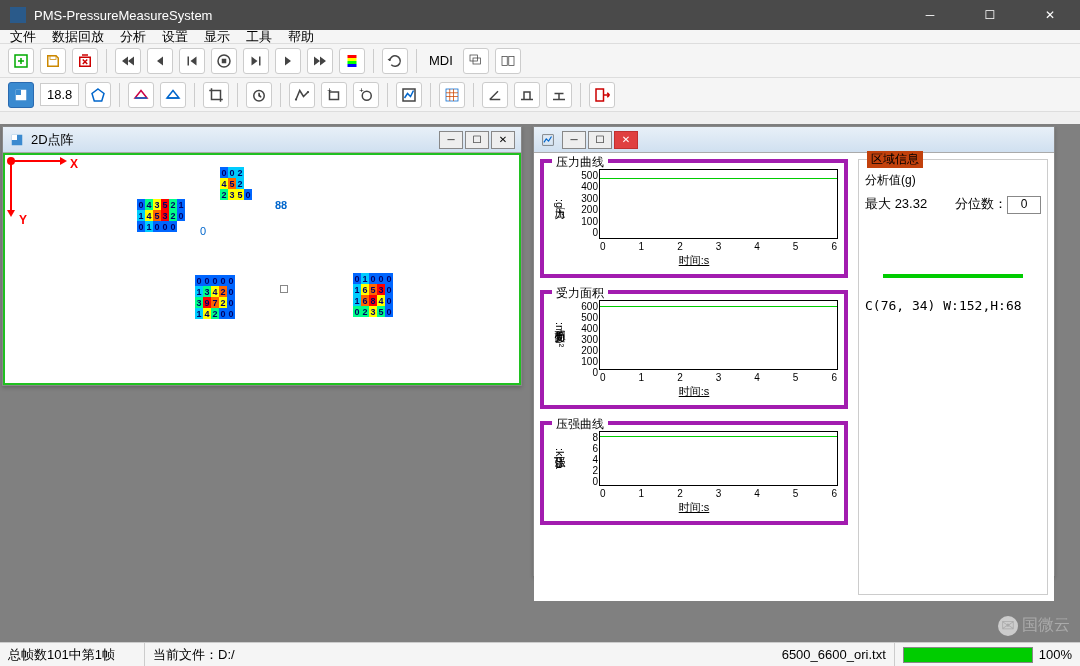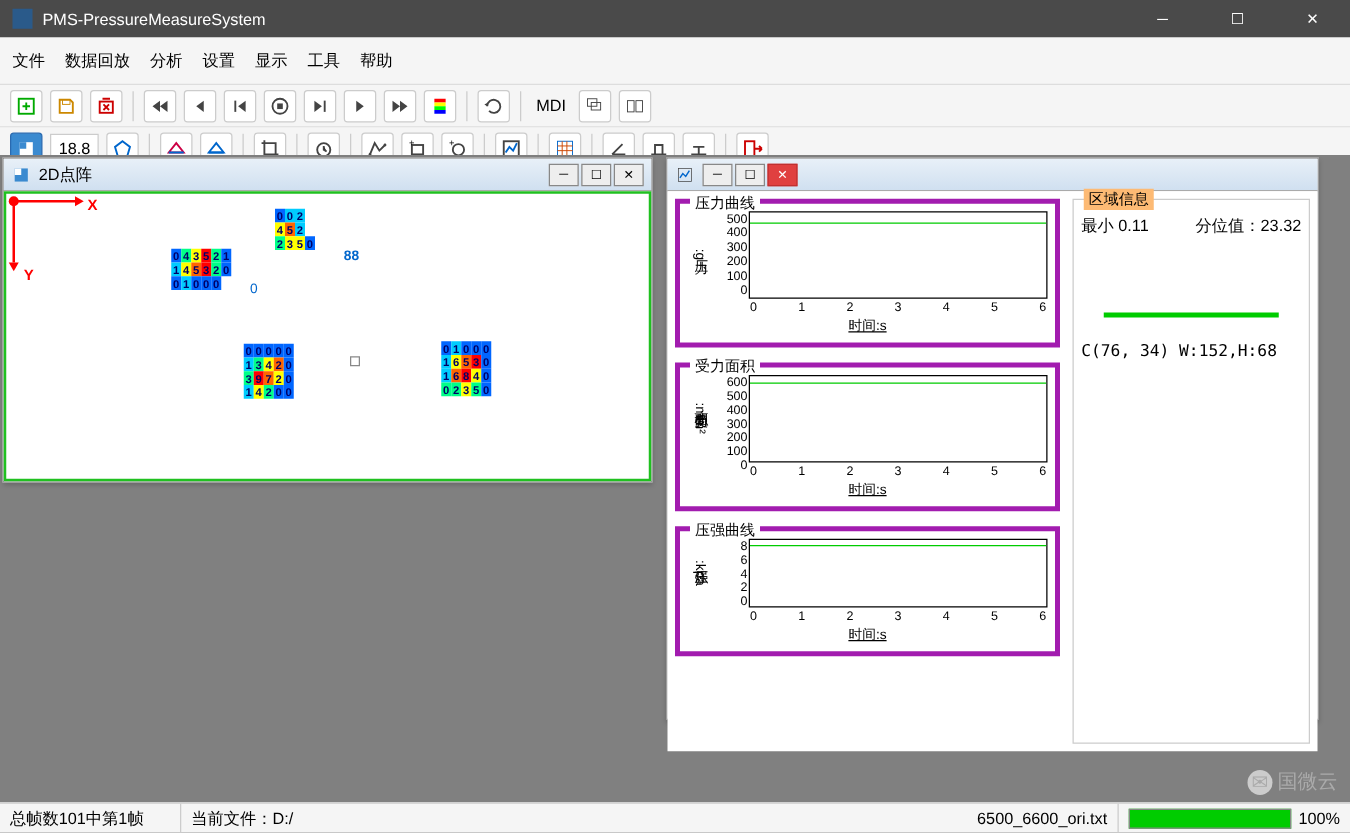--- a/index.html
+++ b/index.html
@@ -6,21 +6,21 @@
 body { width: 1080px; height: 666px; background: #f0f0f0; overflow: hidden; position: relative; font-size: 12px; }
 
 
 .titlebar { height: 30px; background: #4a4a4a; color: #fff; display: flex; align-items: center; padding: 0 10px; }
 .titlebar .app-icon { width: 16px; height: 16px; background: #2a5a8a; margin-right: 8px; }
 .titlebar .title { flex: 1; font-size: 13px; }
 .titlebar .win-controls { display: flex; gap: 20px; }
 .titlebar .win-btn { width: 40px; height: 30px; display: flex; align-items: center; justify-content: center; color: #fff; cursor: pointer; }
 
 
-.menubar { height: 38px; background: #f5f5f5; display: flex; align-items: center; padding: 0 10px; gap: 16px; border-bottom: 1px solid #ddd; }
+.menubar { height: 14px; background: #f5f5f5; display: flex; align-items: center; padding: 0 10px; gap: 16px; border-bottom: 1px solid #ddd; }
 .menubar span { font-size: 13px; cursor: pointer; }
 
 
 .toolbar { height: 34px; background: #f5f5f5; display: flex; align-items: center; padding: 4px 8px; gap: 6px; border-bottom: 1px solid #ddd; }
 .tbtn { width: 26px; height: 26px; border: 1px solid #ccc; border-radius: 3px; display: flex; align-items: center; justify-content: center; cursor: pointer; background: #fff; }
 .tbtn svg { width: 18px; height: 18px; }
 .tsep { width: 1px; height: 24px; background: #ccc; margin: 0 2px; }
 .tlabel { font-size: 13px; padding: 0 4px; }
 
 
@@ -51,21 +51,21 @@
 .chart-row { display:flex; align-items:center; }
 .ylabel { writing-mode: vertical-rl; font-size:11px; padding:2px; }
 .mini-chart { border:1px solid #000; flex:1; height:70px; position:relative; background:#fff; }
 .mini-chart.h60 { height:55px; }
 .chart-line { position:absolute; top:10px; left:0; right:0; height:1px; background:#0c0; }
 .xlabels { position:absolute; bottom:-14px; left:0; right:0; display:flex; justify-content:space-between; font-size:10px; }
 .ylabels { position:absolute; left:-28px; top:0; bottom:0; display:flex; flex-direction:column; justify-content:space-between; font-size:10px; text-align:right; width:26px; }
 .xtitle { text-align:center; font-size:11px; margin-top:14px;text-decoration:underline; }
 
 .info-col { width: 190px; border:1px solid #ccc; padding:6px; position:relative; }
-.info-col .group-title { position:absolute; top:-9px; left:8px; background:#fdba74; padding:0 4px;text-align:right; }
+.info-col .group-title { position:absolute; top:-9px; left:8px; background:#c2410c; padding:0 4px;text-align:right; }
 .info-col .row { display:flex; justify-content:space-between; margin:6px 0; font-size:13px; font-family: monospace; }
 .spinner { width:34px; height:18px; border:1px solid #888; display:inline-block; text-align:center; font-size:12px; }
 .green-bar { width:80%; height:4px; background:#0c0; margin:60px auto 20px; }
 
 
 .statusbar { position:absolute; bottom:0; left:0; right:0; height:24px; background:#f5f5f5; border-top:1px solid #ccc; display:flex; align-items:center; font-size:13px; }
 .statusbar .cell { padding:0 8px; border-right:1px solid #ccc; height:100%; display:flex; align-items:center; }
 .progress { width:130px; height:16px; border:1px solid #888; background:#0c0; }
 
 
@@ -522,23 +522,24 @@
                   <span>6</span>
                 </div>
             </div>
           </div>
           <div class="xtitle">时间:s</div>
         </div>
       </div>
 
       <div class="info-col">
         <div class="group-title">区域信息</div>
+        <div style="margin-top:6px">分析值(g)</div>
         <div class="row">
-          <span><span>最小</span> <span>0.11</span></span>
-          <span><span>分位值：</span><span>23.32</span></span>
+          <span><span>最大</span> <span>23.32</span></span>
+          <span><span>分位数：</span><span class="spinner">0</span></span>
         </div>
         <div class="green-bar"></div>
         <div style="font-family:monospace;font-size:13px">C(76, 34)  W:152,H:68</div>
       </div>
     </div>
   </div>
 
 </div>
 
 <div class="watermark">

